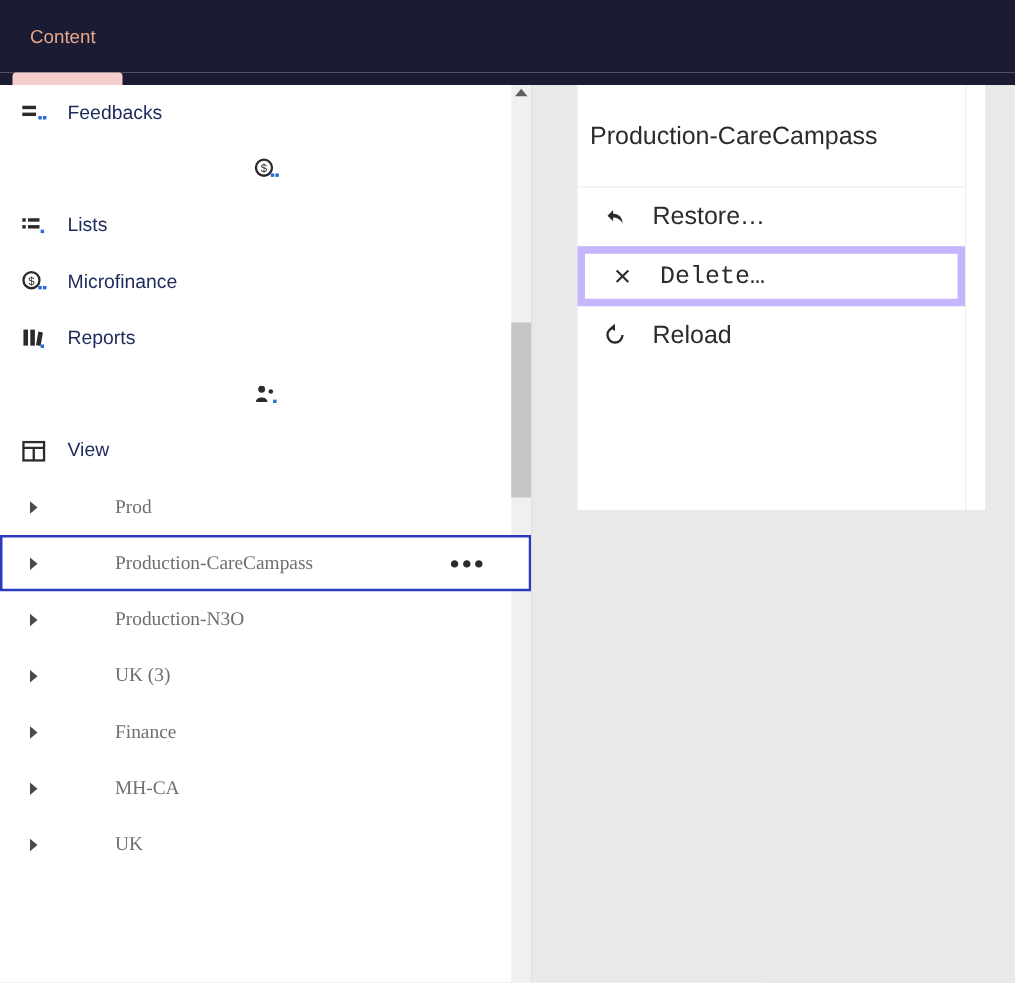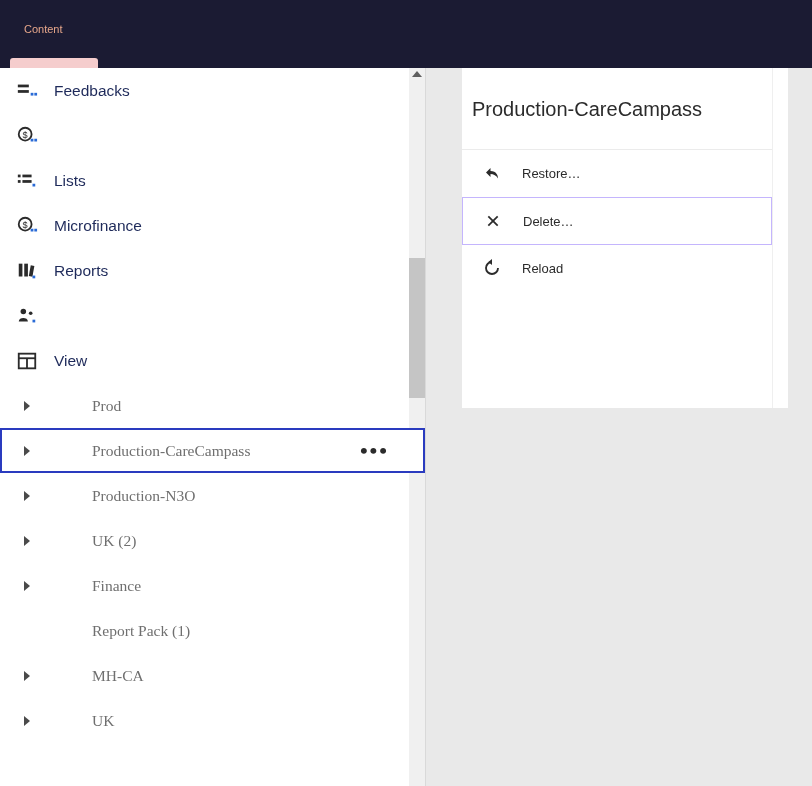--- a/index.html
+++ b/index.html
@@ -8,21 +8,21 @@
 
   .topbar {
     height: 58px;
     background: #1b1b33;
     display: flex;
     align-items: center;
     padding: 0 24px;
   }
   .topbar .tab {
     color: #e6a68a;
-    font-size: 11px;
+    font-size: 15px;
     font-weight: 400;
     position: relative;
   }
 
   .topstrip2 {
     height: 10px;
     background: #1b1b33;
     padding-left: 10px;
   }
   .topstrip2 .pill {
@@ -83,20 +83,21 @@
   .treepanel ul { list-style: none; }
 
   .tree-row {
     height: 45px;
     display: flex;
     align-items: center;
     font-size: 15.5px;
     color: #1e2a5a;
     position: relative;
     cursor: pointer;
+    justify-content: center;
   }
 
   .tree-row .lead-icon-slot {
     width: 54px;
     display: flex;
     justify-content: center;
     align-items: center;
   }
   .tree-row .caret-slot {
     width: 54px;
@@ -164,28 +165,29 @@
     font-size: 20px;
     color: #2b2b2b;
     border-bottom: 1px solid #ebebeb;
   }
   .action-item {
     height: 48px;
     display: flex;
     align-items: center;
     gap: 20px;
     padding: 0 20px;
-    font-size: 13px;
+    font-size: 20px;
     color: #2b2b2b;
     cursor: pointer;
     border-bottom: 1px solid #f2f2f2;
   }
   .action-item.highlight {
-    border: 1px solid #c4b5fd;
+    border: 6px solid #c4b5fd;
     margin: -1px 0;
+    font-family: Liberation Mono, monospace;
   }
   .action-item .aicon { width: 20px; display:flex; justify-content:center; }
 
   
   .right-divider {
     position: absolute;
     left: 772px;
     top: 0;
     width: 16px;
     height: 340px;
@@ -317,36 +319,31 @@
           </span>
         <span class="indent1"></span>
         <span class="label">Production-N3O</span>
       </li>
 
       <li class="tree-row child">
         <span class="caret-slot">
             <span class="caret-right"></span>
           </span>
         <span class="indent1"></span>
-        <span class="label">UK (2)</span>
+        <span class="label">UK (3)</span>
       </li>
 
       <li class="tree-row child">
         <span class="caret-slot">
             <span class="caret-right"></span>
           </span>
         <span class="indent1"></span>
         <span class="label">Finance</span>
       </li>
 
-      <li class="tree-row child">
-        <span class="caret-slot"></span>
-        <span class="indent1"></span>
-        <span class="label">Report Pack (1)</span>
-      </li>
 
       <li class="tree-row child">
         <span class="caret-slot">
             <span class="caret-right"></span>
           </span>
         <span class="indent1"></span>
         <span class="label">MH-CA</span>
       </li>
 
       <li class="tree-row child">

